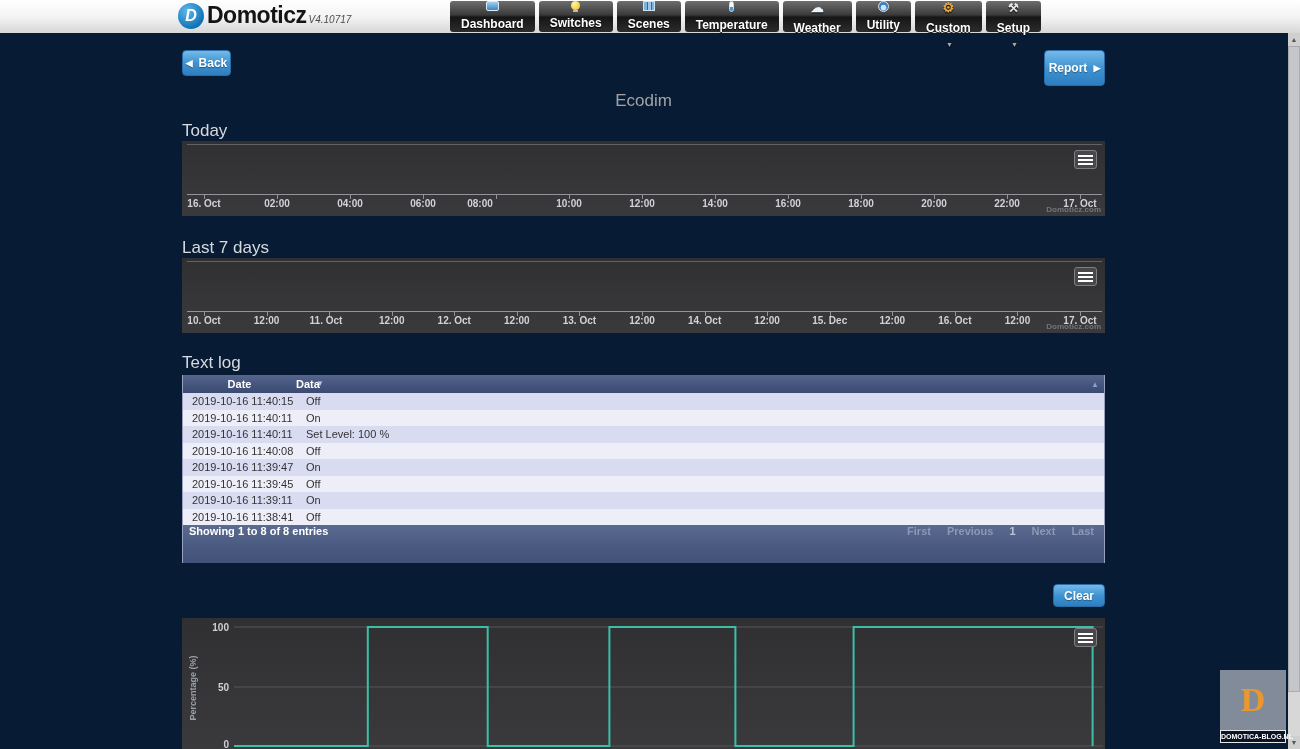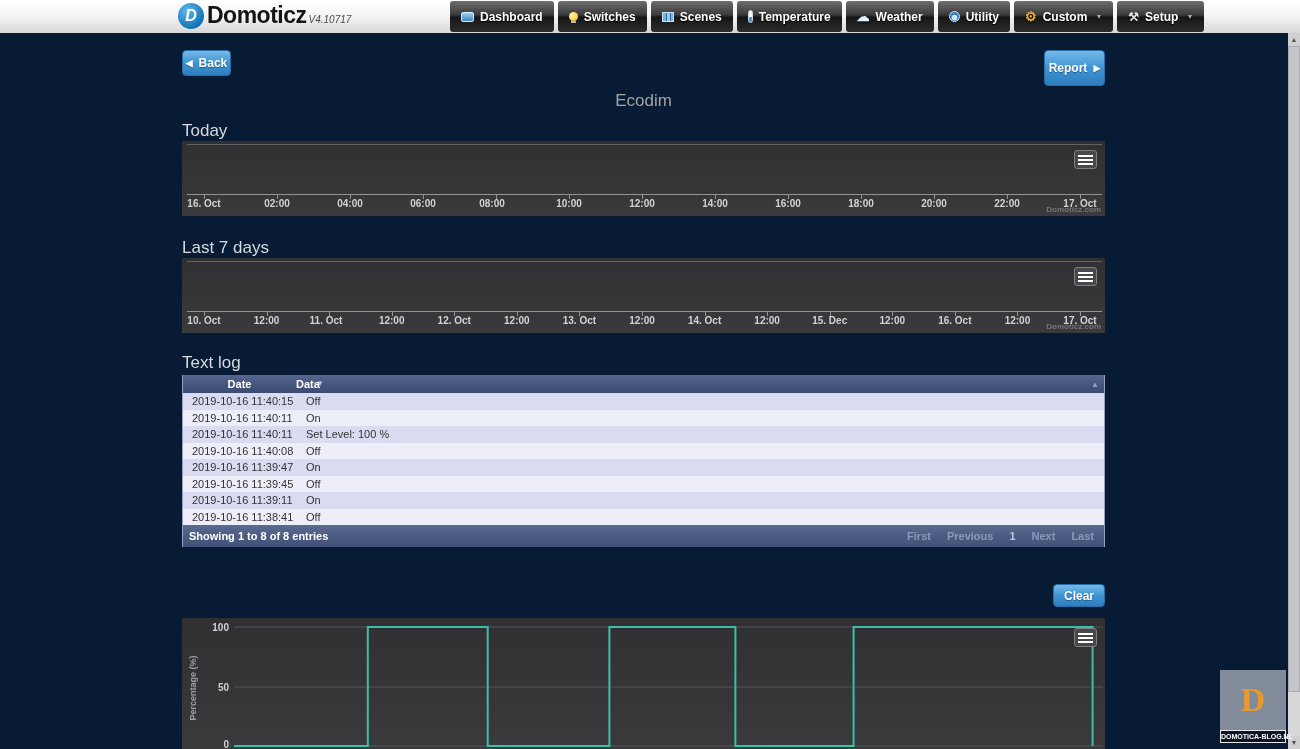--- a/index.html
+++ b/index.html
@@ -11,24 +11,24 @@
             background:linear-gradient(180deg,#ffffff 0%,#f4f4f4 50%,#d7d7d7 100%); }
   .brand { position:absolute; left:178px; top:2px; display:flex; align-items:flex-start; cursor:pointer; }
   .brand-icon { width:26px; height:26px; border-radius:50%; margin-top:1px;
                 background:radial-gradient(circle at 35% 30%,#5cb8ee,#1173b4 72%);
                 color:#fff; font-weight:bold; font-size:16px; font-style:italic;
                 display:flex; align-items:center; justify-content:center; }
   .brand-name { font-size:23px; font-weight:bold; color:#141414; margin-left:3px; letter-spacing:-0.5px; }
   .brand-version { font-size:10px; font-style:italic; color:#4a4a4a; margin-left:2px; margin-top:12px; }
 
   .menu { position:absolute; left:450px; top:1px; height:31px; display:flex; gap:4px; }
-  .menu-item { height:31px; padding:12px 11px; display:flex; align-items:center; gap:6px;
+  .menu-item { height:31px; padding:0 11px; display:flex; align-items:center; gap:6px;
                background:linear-gradient(180deg,#6e6e6e 0%,#3a3a3a 45%,#161616 52%,#2c2c2c 100%);
                border-radius:3px; color:#fff; font-weight:bold; font-size:12px; cursor:pointer;
-               text-shadow:0 1px 1px #000; white-space:nowrap; }
+               text-shadow:0 1px 1px #000; white-space:nowrap;flex-direction:column; }
   .caret { font-size:7px; color:#a9a9a9; margin-left:2px; }
 
   .nicon { display:inline-block; position:relative; }
   .icon-dashboard { width:13px; height:10px; border:1px solid #d9ebf7; border-radius:2px;
                     background:linear-gradient(180deg,#9fd0f0,#3e84c0); }
   .icon-switches  { width:9px; height:9px; border-radius:50%;
                     background:radial-gradient(circle at 35% 30%,#fff3a0,#f2c21a); }
   .icon-switches::after { content:""; position:absolute; left:2px; top:9px; width:5px; height:2px; background:#b9b9b9; }
   .icon-scenes    { width:12px; height:10px; border:1px solid #cfe2f0;
                     background:linear-gradient(90deg,#7db4dd 0 3px,#2e6da4 3px 4px,#9cc7e8 4px 7px,#2e6da4 7px 8px,#7db4dd 8px 12px); }
@@ -88,21 +88,21 @@
   .dt-head { height:18px; display:flex; align-items:center; color:#fff; font-weight:bold; position:relative;
              background:linear-gradient(180deg,#55658d 0%,#45557d 55%,#3a4a70 100%); }
   .col-date { width:113px; text-align:center; position:relative; cursor:pointer; }
   .col-data { flex:1; text-align:left; cursor:pointer; }
   .sort-down { position:absolute; right:-28px; top:1px; font-size:8px; color:#bcc8e0; }
   .sort-up   { position:absolute; right:5px;  top:5px; font-size:8px; color:#8ca0c6; }
   .dt-row { display:flex; height:16.5px; line-height:16.5px; background:#d9dbf1; color:#333; cursor:pointer; }
   .dt-row.even { background:#edeef8; }
   .dt-row .c1 { width:113px; padding-left:9px; }
   .dt-row .c2 { flex:1; padding-left:10px; }
-  .dt-foot { height:22px; display:flex; align-items:center; color:#fff;
+  .dt-foot { height:38px; display:flex; color:#fff;
              background:linear-gradient(180deg,#5a6a90 0%,#4a5a80 55%,#42527a 100%); }
   .dt-info { font-weight:bold; padding-left:6px; }
   .dt-pag { margin-left:auto; display:flex; gap:16px; padding-right:10px; font-weight:bold; color:#8d99b8; }
   .dt-pag span { cursor:pointer; }
   .dt-pag .current { color:#bac4db; }
 
   
   #scrollbar { position:absolute; left:1288px; top:33px; width:12px; height:716px; background:#d7d7d7; }
   .sb-up, .sb-down { position:absolute; left:0; width:12px; height:13px; background:#cfcfcf;
                      color:#555; font-size:7px; text-align:center; line-height:13px; cursor:pointer; }
@@ -181,21 +181,21 @@
   <div class="axis-labels" id="ch1-labels">
       <div class="x-tick" style="left: 22px;"></div>
       <span class="x-label" style="left: 22px;">16. Oct</span>
       <div class="x-tick" style="left: 95px;"></div>
       <span class="x-label" style="left: 95px;">02:00</span>
       <div class="x-tick" style="left: 168px;"></div>
       <span class="x-label" style="left: 168px;">04:00</span>
       <div class="x-tick" style="left: 241px;"></div>
       <span class="x-label" style="left: 241px;">06:00</span>
       <div class="x-tick" style="left: 314px;"></div>
-      <span class="x-label" style="left: 310px; text-align: center;">08:00</span>
+      <span class="x-label" style="left: 298px; text-align: center;">08:00</span>
       <div class="x-tick" style="left: 387px;"></div>
       <span class="x-label" style="left: 387px;">10:00</span>
       <div class="x-tick" style="left: 460px;"></div>
       <span class="x-label" style="left: 460px;">12:00</span>
       <div class="x-tick" style="left: 533px;"></div>
       <span class="x-label" style="left: 533px;">14:00</span>
       <div class="x-tick" style="left: 606px;"></div>
       <span class="x-label" style="left: 606px;">16:00</span>
       <div class="x-tick" style="left: 679px;"></div>
       <span class="x-label" style="left: 679px;">18:00</span>

